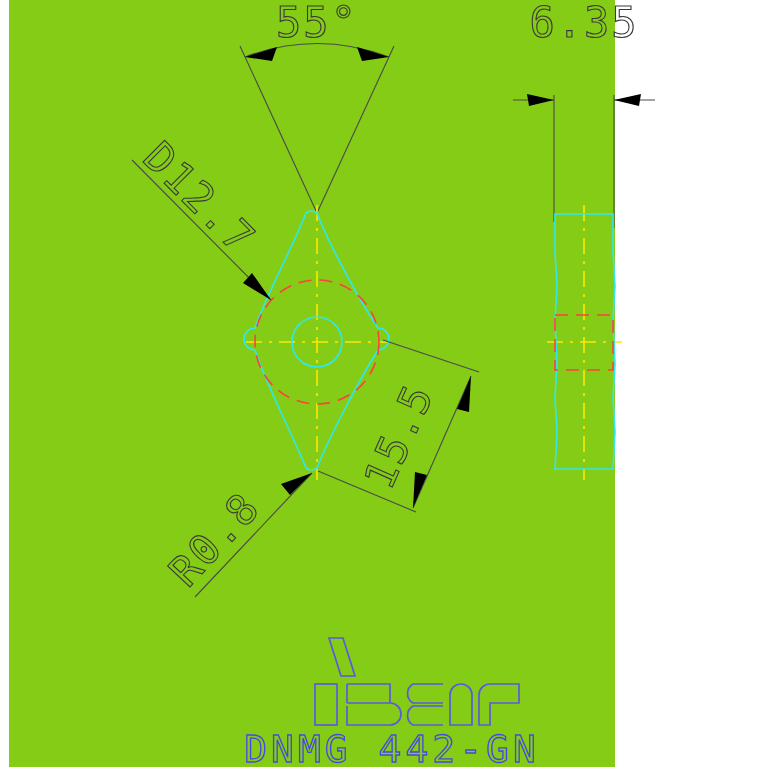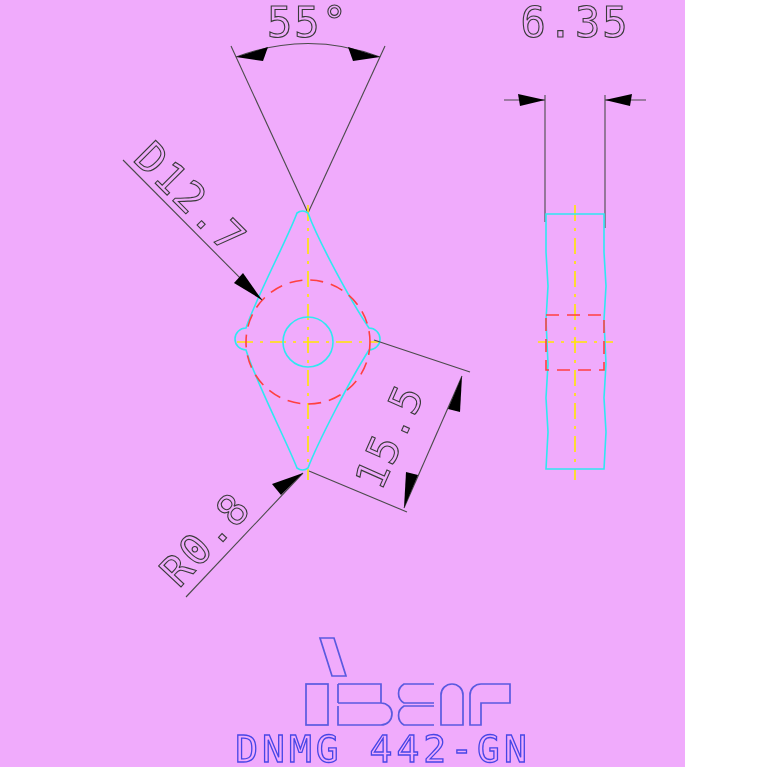--- a/index.html
+++ b/index.html
@@ -9,25 +9,25 @@
   }
   body {
     width: 767px;
     height: 767px;
     font-family: "DejaVu Sans", sans-serif;
     overflow: hidden;
     position: relative;
   }
   #drawing-root {
     position: absolute;
-    left: 0;
+    left: 9px;
     top: 0;
-    width: 685px;
+    width: 606px;
     height: 767px;
-    background: #f0abfc;
+    background: #84cc16;
   }
   svg#cad {
     display: block;
     width: 767px;
     height: 767px;
   }
   .dim-text {
     font-family: "DejaVu Sans Mono", monospace;
     font-size: 42px;
     letter-spacing: 2px;

